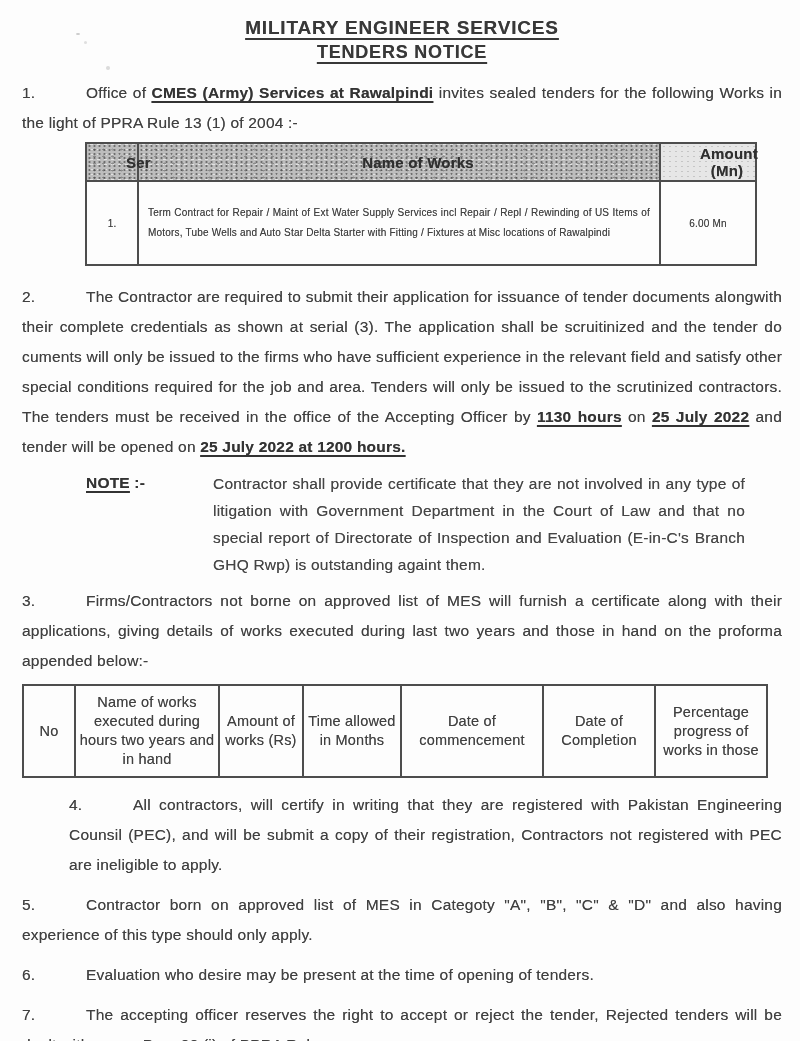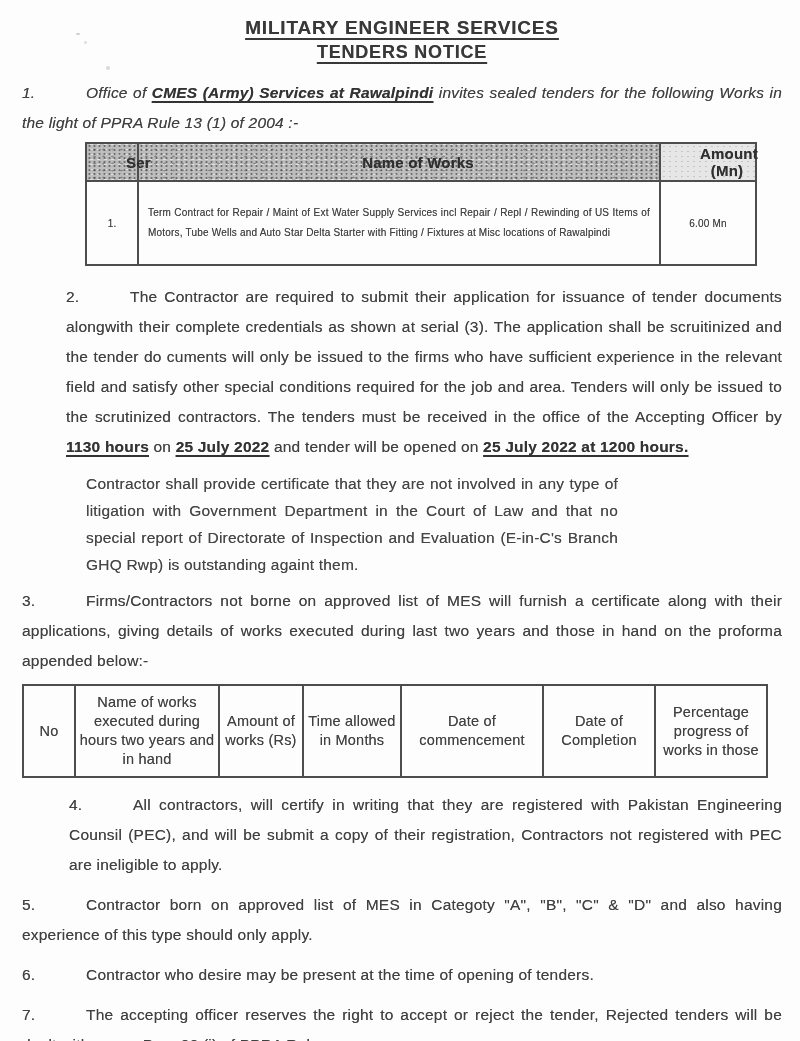--- a/index.html
+++ b/index.html
@@ -40,22 +40,22 @@
     color: #404040;
   }
   .para .num { display: inline-block; width: 64px; }
   .bu {
     font-weight: bold;
     color: #333;
     text-decoration: underline;
     text-underline-offset: 3px;
     text-decoration-thickness: 1.5px;
   }
-  .mt-p1 { margin-top: 14px; font-style: italic; }
-  .mt-p2 { margin-top: 16px; margin-left: 44px; }
+  .mt-p1 { margin-top: 14px; }
+  .mt-p2 { margin-top: 16px; }
   .mt-p3 { margin-top: 8px; }
   .mt-p4 { margin-top: 12px; margin-left: 47px; }
   .mt-p5 { margin-top: 10px; }
   .mt-p6 { margin-top: 10px; }
   .mt-p7 { margin-top: 10px; }
   
   .table1-wrap { margin-left: 63px; margin-top: 4px; }
   table { border-collapse: collapse; }
   .t1 { width: 670px; table-layout: fixed; }
   .t1 th, .t1 td { border: 2px solid #4d4d4d; }
@@ -174,20 +174,21 @@
           <td class="name-cell">Term Contract for Repair / Maint of Ext Water Supply Services incl Repair / Repl / Rewinding of US Items of Motors, Tube Wells and Auto Star Delta Starter with Fitting / Fixtures at Misc locations of Rawalpindi</td>
           <td class="amt-cell">6.00 Mn</td>
         </tr>
       </tbody>
     </table>
   </div>
 
   <p class="para mt-p2"><span class="num">2.</span><span>The Contractor are required to submit their application for issuance of tender documents alongwith their complete credentials as shown at serial (3). The application shall be scruitinized and the tender do cuments will only be issued to the firms who have sufficient experience in the relevant field and satisfy other special conditions required for the job and area. Tenders will only be issued to the scrutinized contractors. The tenders must be received in the office of the Accepting Officer by </span><span class="bu">1130 hours</span><span> on </span><span class="bu">25 July 2022</span><span> and tender will be opened on </span><span class="bu">25 July 2022 at 1200 hours.</span></p>
 
   <div class="note">
+    <div class="note-label"><span class="u">NOTE</span><span> :-</span></div>
     <div class="note-body">Contractor shall provide certificate that they are not involved in any type of litigation with Government Department in the Court of Law and that no special report of Directorate of Inspection and Evaluation (E-in-C's Branch GHQ Rwp) is outstanding againt them.</div>
   </div>
 
   <p class="para mt-p3"><span class="num">3.</span><span>Firms/Contractors not borne on approved list of MES will furnish a certificate along with their applications, giving details of works executed during last two years and those in hand on the proforma appended below:-</span></p>
 
   <div class="table2-wrap">
     <table class="t2">
       <colgroup>
         <col style="width:52px">
           <col style="width:144px">
@@ -208,17 +209,17 @@
           <th>Percentage progress of works in those</th>
         </tr>
       </thead>
     </table>
   </div>
 
   <p class="para mt-p4"><span class="num">4.</span><span>All contractors, will certify in writing that they are registered with Pakistan Engineering Counsil (PEC), and will be submit a copy of their registration, Contractors not registered with PEC are ineligible to apply.</span></p>
 
   <p class="para mt-p5"><span class="num">5.</span><span>Contractor born on approved list of MES in Categoty "A", "B", "C" &amp; "D" and also having experience of this type should only apply.</span></p>
 
-  <p class="para mt-p6"><span class="num">6.</span><span>Contractor who desire may be present at the time of opening of tenders.</span></p>
+  <p class="para mt-p6"><span class="num">6.</span><span>Evaluation who desire may be present at the time of opening of tenders.</span></p>
 
   <p class="para mt-p7"><span class="num">7.</span><span>The accepting officer reserves the right to accept or reject the tender, Rejected tenders will be dealt with as per Para 33 (i) of PPRA Rules.</span></p>
 
 </div>
 
 </body></html>

